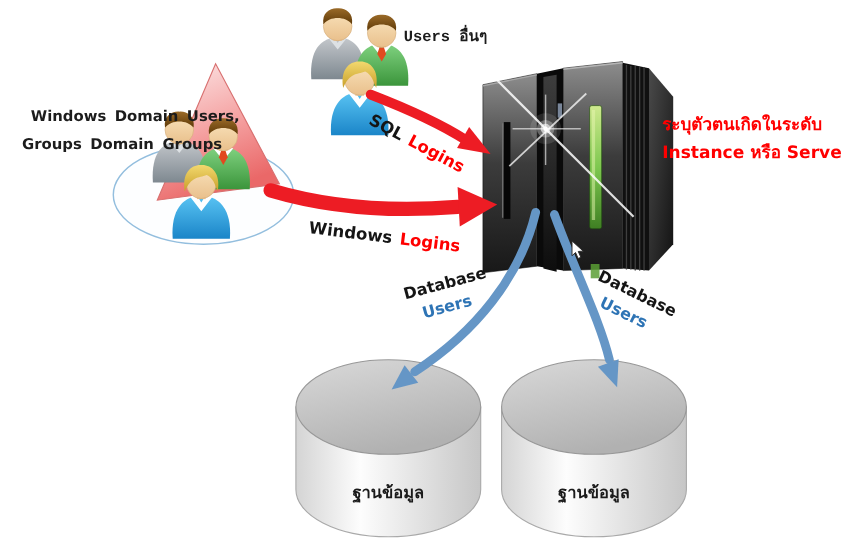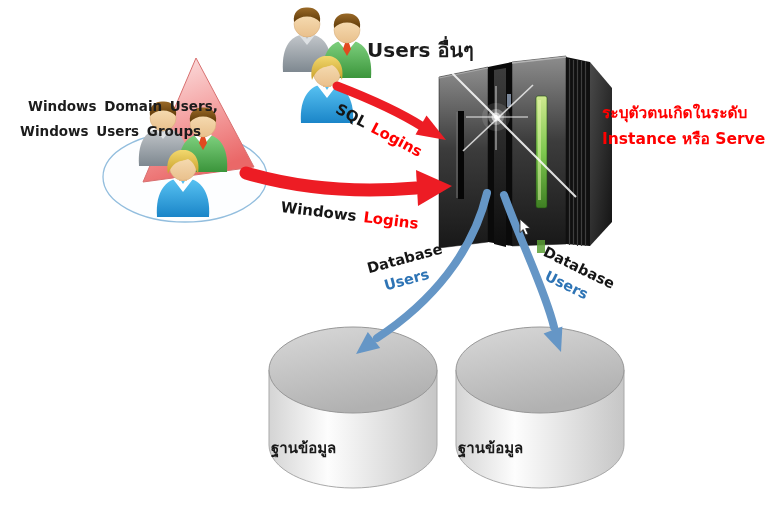--- a/index.html
+++ b/index.html
@@ -3,33 +3,33 @@
 <meta charset="utf-8">
 <style>
   html,body{margin:0;padding:0;background:#fff;}
   .stage{position:relative;width:765px;height:505px;background:#ffffff;overflow:hidden;
          font-family:"DejaVu Sans","Liberation Sans",sans-serif;color:#1c1c1c;}
   svg.art{position:absolute;left:0;top:0;}
   .lbl{position:absolute;white-space:nowrap;font-weight:700;}
   .windows-domain{left:20px;top:50px;font-size:13.5px;line-height:25px;word-spacing:3px;}
   .windows-domain .l1{display:block;padding-left:8px;margin-top:44px;}
   .windows-domain .l2{display:block;}
-  .other-users{left:367px;top:34px;font-size:20px;}
+  .other-users{left:367px;top:21px;font-size:14px;font-family:Liberation Mono, monospace;}
   .sql-logins{left:341px;top:100px;font-size:15px;transform:rotate(28deg);transform-origin:left top;}
   .windows-logins{left:282px;top:198px;font-size:15px;transform:rotate(7deg);transform-origin:left top;}
   .red-part{color:#ff0000;margin-left:7px;}
   .black-part{color:#151515;}
   .identity-note{left:602px;top:101px;font-size:15.5px;line-height:25.5px;color:#ff0000;}
   .identity-note span{display:block;}
   .db-users{width:70px;text-align:center;font-size:14.5px;line-height:21px;}
   .db-users .u{color:#2e74b5;display:block;}
   .db-users .d{color:#151515;display:block;}
   .db-users-left{left:369px;top:249px;transform:rotate(-15deg);transform-origin:center;}
   .db-users-right{left:536px;top:255px;transform:rotate(26deg);transform-origin:center;}
-  .db-name{width:164px;font-size:15px;font-weight:600;color:#1a1a1a;}
+  .db-name{width:164px;text-align:center;font-size:15px;font-weight:600;color:#1a1a1a;}
   .db-name-left{left:271px;top:436px;}
   .db-name-right{left:458px;top:436px;}
 </style>
 </head>
 <body>
 
 <div class="stage">
 
 <svg class="art" width="765" height="505" viewBox="0 0 765 505">
   <defs>
@@ -190,21 +190,21 @@
     <polygon points="561,352 543.6,333.4 562.4,326.6" fill="#6596c6"></polygon>
   </g>
 
   <g transform="translate(520,219)">
     <path d="M0,0 L0,13.5 L3.2,10.6 L5.6,16 L8.1,14.9 L5.7,9.6 L10.2,9.3 Z" fill="#ffffff" stroke="#2a2a2a" stroke-width="0.9"></path>
   </g>
 </svg>
 
 <div class="lbl windows-domain">
   <span class="l1">Windows Domain Users,</span>
-  <span class="l2">Windows Users Groups</span>
+  <span class="l2">Groups Domain Groups</span>
 </div>
 
 <div class="lbl other-users">Users อื่นๆ</div>
 
 <div class="lbl sql-logins">
   <span class="black-part">SQL</span><span class="red-part">Logins</span>
 </div>
 
 <div class="lbl windows-logins">
   <span class="black-part">Windows</span><span class="red-part">Logins</span>

